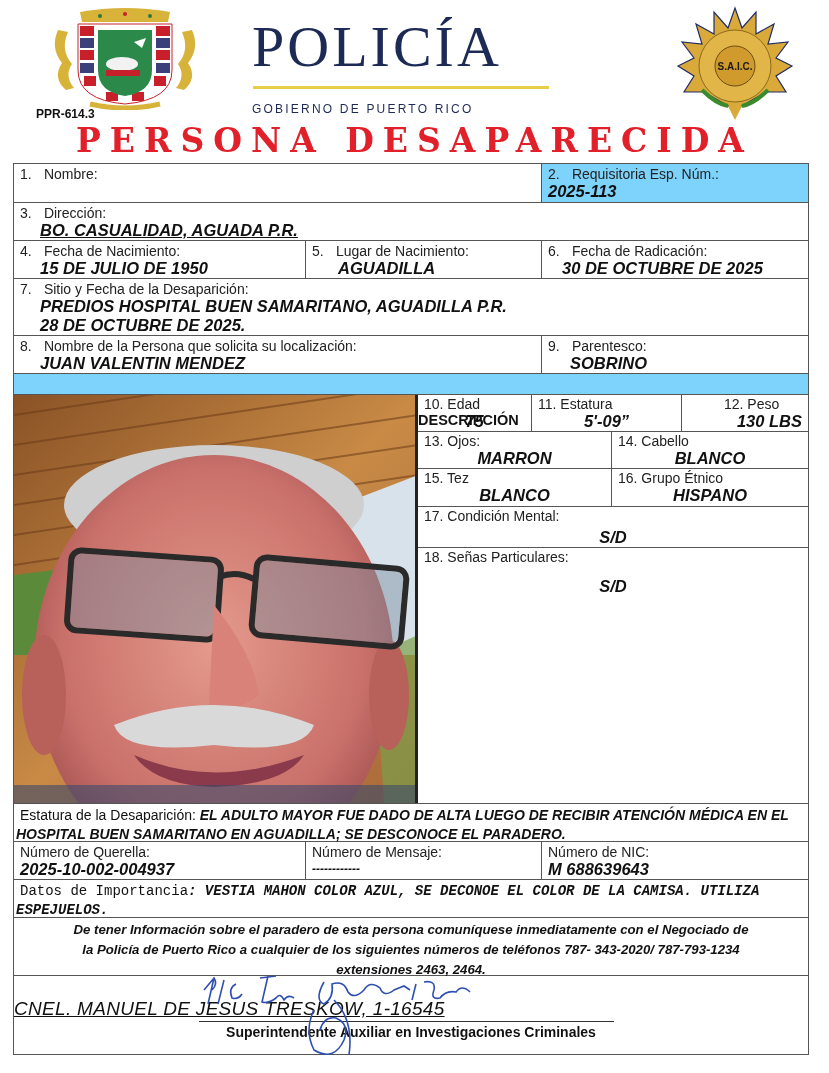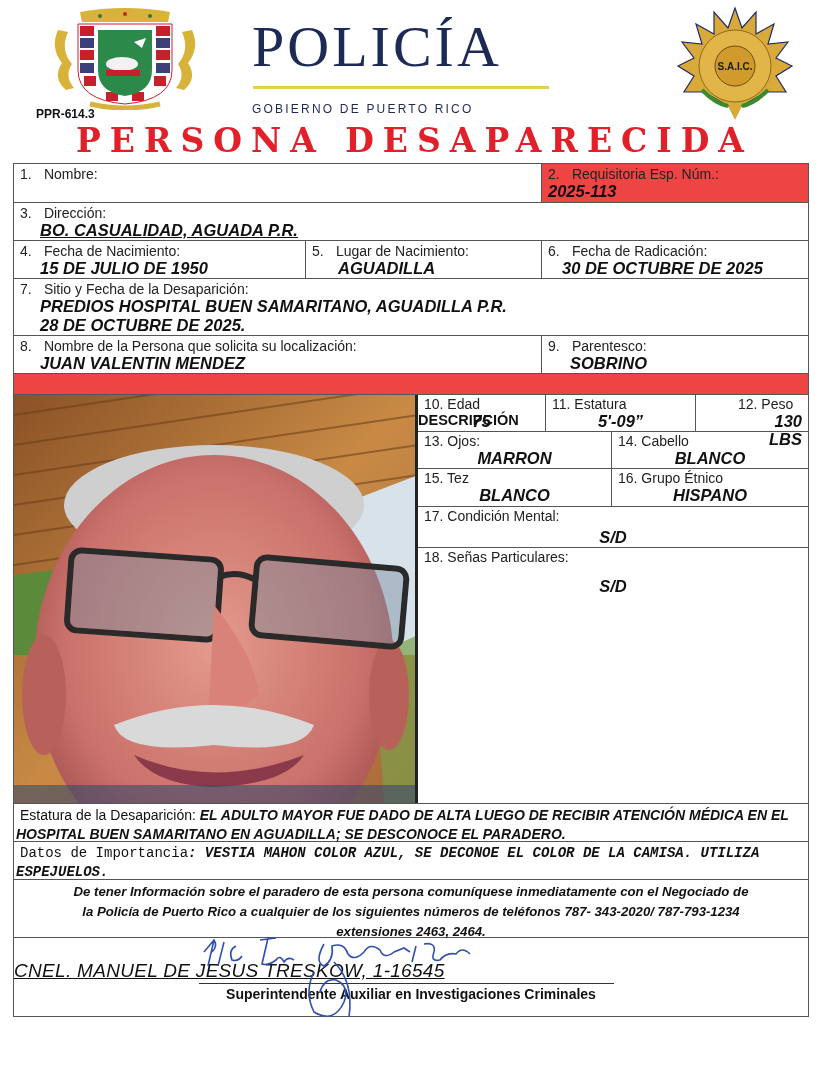--- a/index.html
+++ b/index.html
@@ -17,21 +17,21 @@
 
   
   .form { position: absolute; left: 13px; top: 163px; width: 796px; border: 1.5px solid #555; }
   .row { display: flex; border-bottom: 1.5px solid #555; }
   .row:last-child { border-bottom: none; }
   .cell { padding: 2px 6px 1px 6px; border-right: 1.5px solid #555; position: relative; }
   .cell:last-child { border-right: none; }
   .lbl { font-size: 14px; line-height: 16px; color: #222; }
   .lbl .num { display: inline-block; min-width: 20px; }
   .val { font-size: 16.5px; font-weight: bold; font-style: italic; line-height: 19px; color: #111; }
-  .shaded { background: #ef4444; }
+  .shaded { background: #7dd3fc; }
   .center { text-align: left; }
   .sec-head { font-size: 14.5px; font-weight: bold; line-height: 18px; padding: 1px 0; margin-top: 36px; }
 
   .main-split { display: flex; border-bottom: 1.5px solid #555; }
   .photo-wrap { width: 404px; border-right: 3px solid #222; height: 408px; overflow: hidden; position: relative; }
   .desc-col { flex: 1; }
   .desc-col .row .cell { padding: 1px 6px 0 6px; }
   .dlbl { font-size: 14px; line-height: 16px; color: #222; }
   .dval { font-size: 16.5px; font-weight: bold; font-style: italic; line-height: 18px; text-align: center; }
 
@@ -197,21 +197,21 @@
         </g>
         <path d="M200 210 Q240 260 245 300 Q220 320 195 310 Z" fill="#d8827a"></path>
         <path d="M100 330 Q200 290 300 330 Q290 360 200 350 Q110 360 100 330 Z" fill="#d9d9d9"></path>
         <path d="M120 360 Q200 395 290 360 Q270 390 200 392 Q140 390 120 360 Z" fill="#8a3a4a"></path>
         <rect x="0" y="390" width="404" height="18" fill="#3b4a6a" opacity="0.6"></rect>
       </svg>
     </div>
 
     <div class="desc-col">
       <div class="row" style="height:37px;">
-        <div class="cell" style="width:128px;">
+        <div class="cell" style="width:114px;">
           <div class="dlbl">10. Edad</div>
           <div class="dval">75</div>
         </div>
         <div class="cell" style="width:150px;">
           <div class="dlbl">11. Estatura</div>
           <div class="dval">5'-09”</div>
         </div>
         <div class="cell" style="flex:1;margin-left:36px;">
           <div class="dlbl">12. Peso</div>
           <div class="dval" style="text-align:right;">130 LBS</div>
@@ -251,20 +251,34 @@
       </div>
     </div>
   </div>
 
   <div class="row" style="height:38px;">
     <div class="detail" style="flex:1;">
       <span style="padding-left:4px;">Estatura de la Desaparición: </span><b>EL ADULTO MAYOR FUE DADO DE ALTA LUEGO DE RECIBIR ATENCIÓN MÉDICA EN EL HOSPITAL BUEN SAMARITANO EN AGUADILLA; SE DESCONOCE EL  PARADERO.</b>
     </div>
   </div>
 
+  <div class="row" style="height:38px;">
+    <div class="cell" style="width:292px;">
+      <div class="lbl">Número de Querella:</div>
+      <div class="val center">2025-10-002-004937</div>
+    </div>
+    <div class="cell" style="width:236px;">
+      <div class="lbl">Número de Mensaje:</div>
+      <div class="val center" style="font-size:12px;">------------</div>
+    </div>
+    <div class="cell" style="flex:1;">
+      <div class="lbl">Número de NIC:</div>
+      <div class="val center">M 688639643</div>
+    </div>
+  </div>
 
   <div class="row" style="height:38px;">
     <div class="detail" style="flex:1;font-family:Liberation Mono, monospace;">
       <span style="padding-left:4px;">Datos de Importancia</span><b>: VESTIA MAHON COLOR AZUL, SE DECONOE EL COLOR DE LA CAMISA. UTILIZA ESPEJUELOS.</b>
     </div>
   </div>
 
   <div class="row" style="height:58px;">
     <div class="notice" style="flex:1;">
       <div>De tener Información sobre el paradero de esta persona comuníquese inmediatamente con el Negociado de</div>

